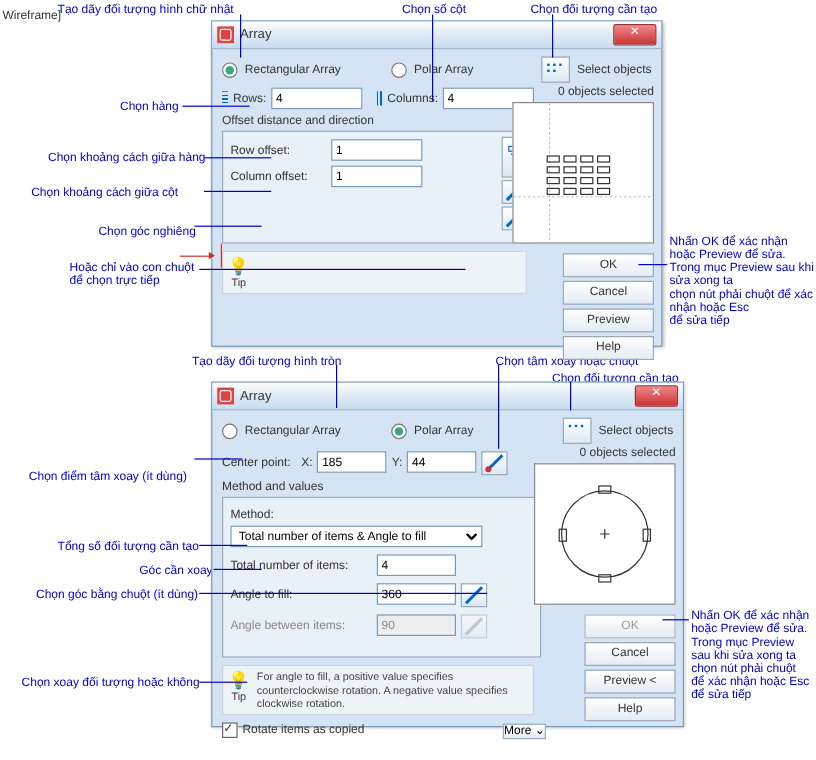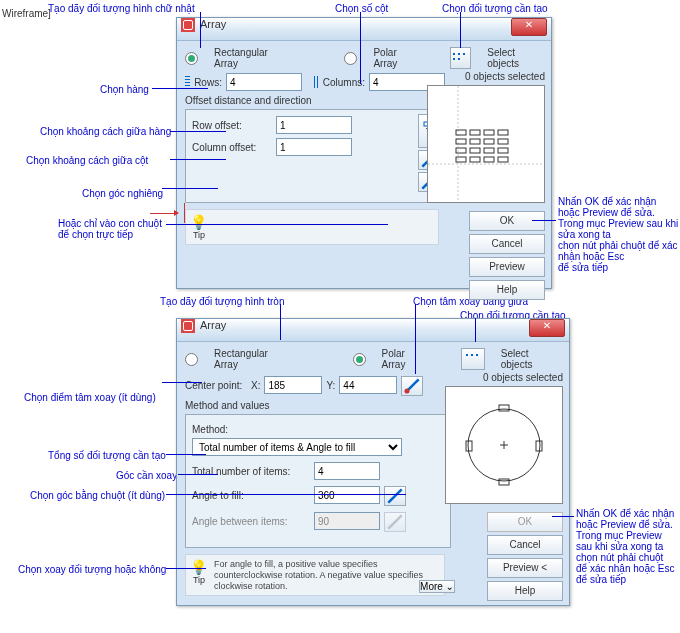--- a/index.html
+++ b/index.html
@@ -1,26 +1,26 @@
 <!DOCTYPE html>
 <html><head>
 <meta charset="utf-8">
 <style>
 body{margin:0;font-family:Tahoma,sans-serif;font-size:10px;background:#fff;color:#000;width:680px;height:633px;position:relative;overflow:hidden}
 .ann{position:absolute;color:#0000cc;font-size:10px;white-space:nowrap}
 .wf{position:absolute;left:2px;top:8px;color:#333;font-size:10px}
 .line{position:absolute;background:#0000cc;z-index:5}
 .dialog{position:absolute;background:#d4e4f4;border:1px solid #7a9ab5;box-shadow:1px 1px 3px rgba(0,0,0,.3)}
-.titlebar{height:22px;background:linear-gradient(#fff,#e0ecf7 45%,#c8dcef);display:flex;align-items:flex-start;padding:0 4px;border-bottom:1px solid #a0b8d0}
+.titlebar{height:22px;background:linear-gradient(#fff,#e0ecf7 45%,#c8dcef);display:flex;align-items:center;padding:0 4px;border-bottom:1px solid #a0b8d0}
 .tb-icon{width:14px;height:14px;background:#d44;margin-right:5px;position:relative}
 .tb-icon::after{content:"";position:absolute;inset:2px;border:1px solid #fff;border-radius:2px}
 .tb-title{flex:1;color:#333;font-size:11px}
 .closebtn{width:34px;height:16px;background:linear-gradient(#e88,#c33);border:1px solid #933;border-radius:2px;color:#fff;text-align:center;line-height:12px;font-size:10px}
 .dlg-body{padding:6px 8px;position:relative}
-.toprow{display:flex;align-items:center;gap:16px;margin-bottom:4px}
+.toprow{display:flex;align-items:center;gap:6px;margin-bottom:4px}
 .radio{width:11px;height:11px;border:1px solid #777;border-radius:50%;background:#fff;display:inline-block;position:relative;flex-shrink:0}
 .radio.on::after{content:"";position:absolute;inset:2px;background:#3a7;border-radius:50%}
 .lbl{font-size:10px;color:#333}
 .icobtn{width:22px;height:20px;border:1px solid #9ab;background:linear-gradient(#fff,#dde8f2);display:inline-flex;align-items:center;justify-content:center;font-size:9px}
 .mini{width:16px;height:12px;position:relative}
 .mini span{position:absolute;width:2px;height:2px;background:#06c}
 .panel{border:1px solid #9ab;background:#e8f0f8;padding:6px;margin-bottom:6px;width:248px}
 .row{display:flex;align-items:center;gap:4px;margin-bottom:4px}
 .icosm{width:14px;height:12px;display:inline-block;position:relative}
 .icorows{background:repeating-linear-gradient(#06c 0 1px,transparent 1px 3px)}
@@ -60,21 +60,21 @@
 để chọn trực tiếp</div>
 <div class="ann" style="left:558px;top:196px;white-space:pre">Nhấn OK để xác nhận
 hoặc Preview để sửa.
 Trong mục Preview sau khi
 sửa xong ta
 chọn nút phải chuột để xác
 nhận hoặc Esc
 để sửa tiếp</div>
 
 <div class="ann" style="left:160px;top:296px">Tạo dãy đối tượng hình tròn</div>
-<div class="ann" style="left:413px;top:296px">Chọn tâm xoay bằng giữa</div>
+<div class="ann" style="left:413px;top:296px">Chọn tâm xoay hoặc chuột</div>
 <div class="ann" style="left:460px;top:310px">Chọn đối tượng cần tạo</div>
 <div class="ann" style="left:24px;top:392px">Chọn điểm tâm xoay (ít dùng)</div>
 <div class="ann" style="left:48px;top:450px">Tổng số đối tượng cần tạo</div>
 <div class="ann" style="left:116px;top:470px">Góc cần xoay</div>
 <div class="ann" style="left:30px;top:490px">Chọn góc bằng chuột (ít dùng)</div>
 <div class="ann" style="left:18px;top:564px">Chọn xoay đối tượng hoặc không</div>
 <div class="ann" style="left:576px;top:508px;white-space:pre">Nhấn OK để xác nhận
 hoặc Preview để sửa.
 Trong mục Preview
 sau khi sửa xong ta
@@ -277,20 +277,25 @@
             </svg>
           </span>
   </div>
 </div>
 
 <div class="tipbox" style="width:250px">
   <div class="bulb">💡<div style="font-size:9px;color:#333">Tip</div></div>
   <div class="tiptxt">For angle to fill, a positive value specifies counterclockwise rotation. A negative value specifies clockwise rotation.</div>
 </div>
 
+<div class="row" style="margin-top:6px">
+  <span class="chk on"></span>
+  <span class="lbl">Rotate items as copied</span>
+  <span style="flex:1"></span>
+</div>
 <div style="position:absolute;right:114px;bottom:6px">
   <span class="morebtn">More  ⌄</span>
 </div>
 
 <div class="preview" style="right:6px;top:44px">
   <svg width="116" height="116" viewBox="0 0 116 116">
     <circle cx="58" cy="58" r="36" fill="none" stroke="#333"></circle>
     <g stroke="#333" fill="none">
       <rect x="53" y="18" width="10" height="6"></rect>
       <rect x="90" y="54" width="6" height="10"></rect>

